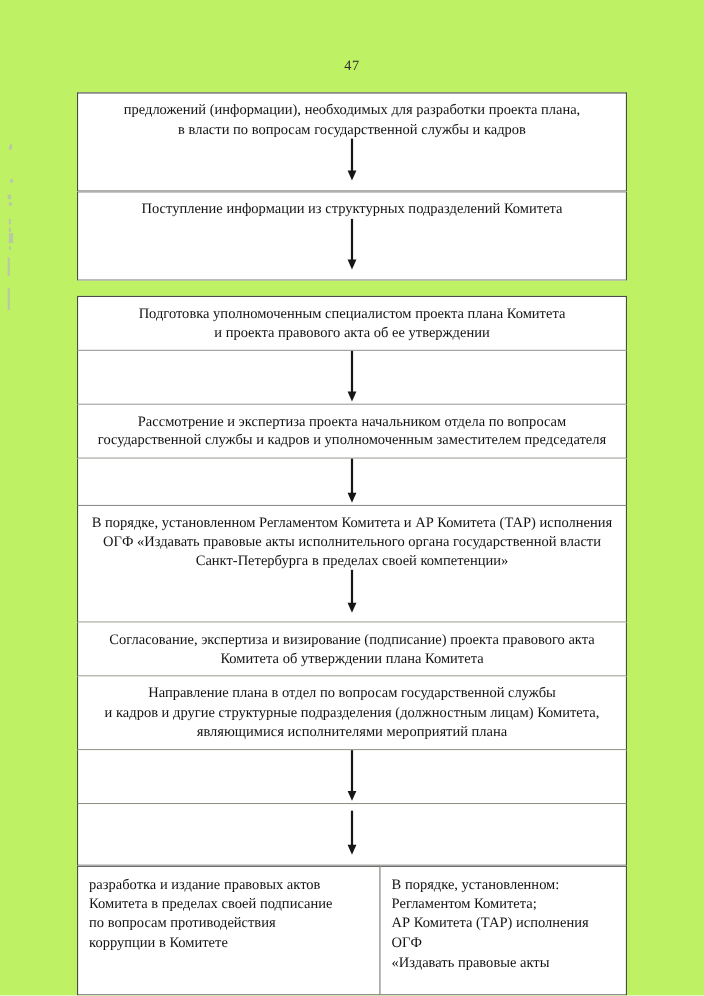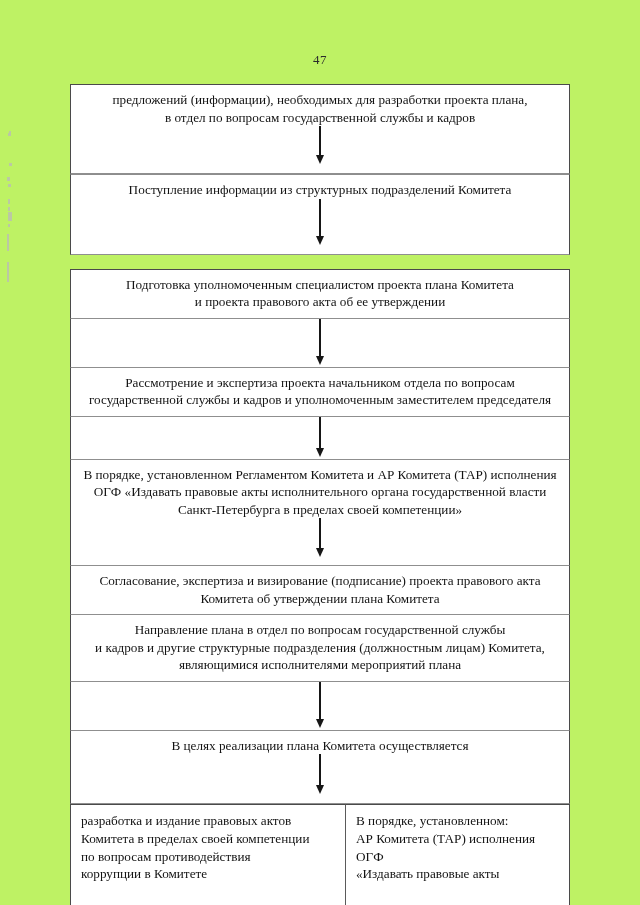--- a/index.html
+++ b/index.html
@@ -130,21 +130,21 @@
   <div class="speckle" style="left:7px;  top:234px; width:2px; height:17px;"></div>
   <div class="speckle" style="left:7px;  top:262px; width:2px; height:20px;"></div>
   <div class="speckle" style="left:9px;  top:131px; width:2px; height:2px;"></div>
 
   <div class="page-number">47</div>
 
   <div class="chart">
 
     <div class="node soft-bottom" style="min-height:62px;">
       <p>предложений (информации), необходимых для разработки проекта плана,</p>
-      <p>в отдел по вопросам государственной службы и кадров</p>
+      <p>в власти по вопросам государственной службы и кадров</p>
       <div class="inner-arrow">
         <div class="stem"></div>
         <div class="head"></div>
       </div>
     </div>
 
     <div class="node soft-top soft-bottom">
       <p>Поступление информации из структурных подразделений Комитета</p>
       <div class="inner-arrow" style="height:48px;">
         <div class="stem" style="height:39px;"></div>
@@ -200,38 +200,38 @@
     </div>
 
     <div class="node soft-top soft-bottom" style="border-top:none; padding:0;">
       <div class="inner-arrow" style="height:48px;">
         <div class="stem" style="height:39px;"></div>
         <div class="head" style="top:37px;"></div>
       </div>
     </div>
 
     <div class="node soft-top soft-bottom" style="border-top:none;">
-      <p>В целях реализации плана Комитета осуществляется</p>
       <div class="inner-arrow" style="height:42px;">
         <div class="stem" style="height:33px;"></div>
         <div class="head" style="top:31px;"></div>
       </div>
     </div>
 
     <div class="split">
 
       <div class="col left" style="min-height:118px;">
         <p>разработка и издание правовых актов</p>
-        <p>Комитета в пределах своей компетенции</p>
+        <p>Комитета в пределах своей подписание</p>
         <p>по вопросам противодействия</p>
         <p>коррупции в Комитете</p>
       </div>
 
       <div class="col right">
         <p>В порядке, установленном:</p>
+        <p>Регламентом Комитета;</p>
         <p>АР Комитета (ТАР) исполнения ОГФ</p>
         <p>«Издавать правовые акты</p>
 
       </div>
 
     </div>
 
   </div>
 </div>
 

